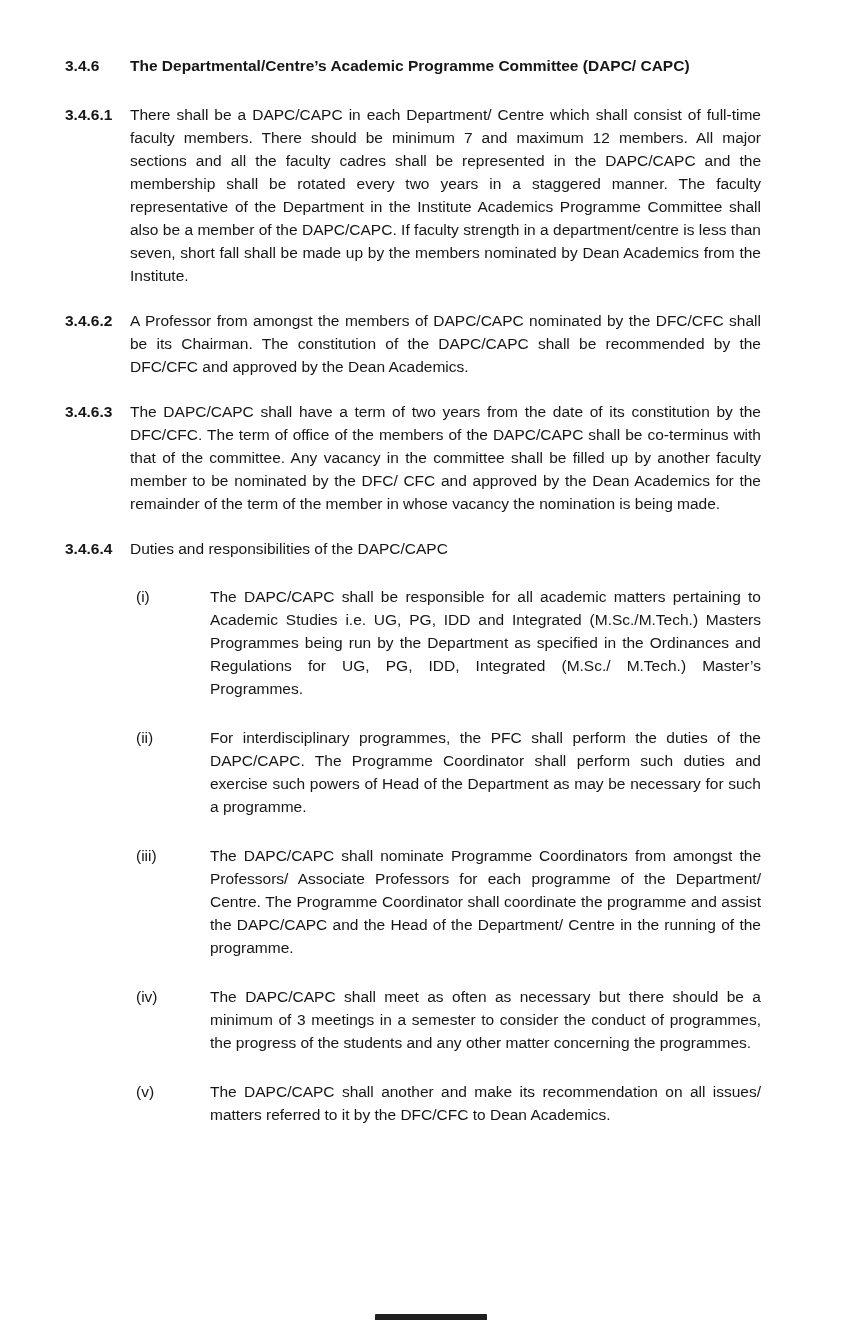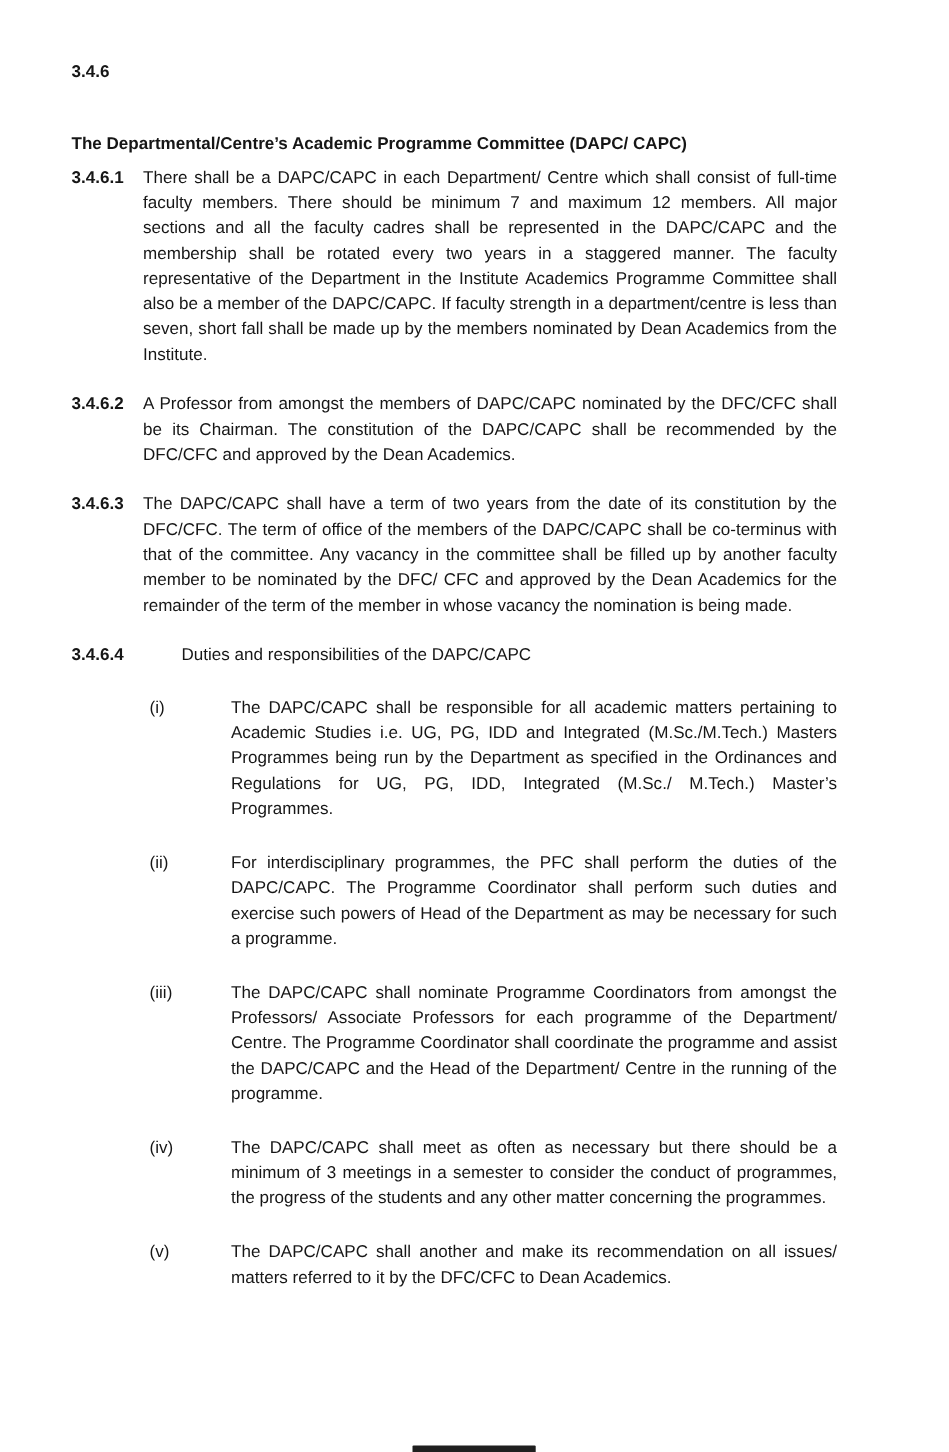--- a/index.html
+++ b/index.html
@@ -30,22 +30,22 @@
   }
   .body {
     flex: 1 1 auto;
     text-align: justify;
   }
   .heading-row .body {
     font-weight: bold;
     text-align: left;
   }
   .section { margin-bottom: 22px; }
-  .heading-row { margin-bottom: 8px; flex-direction: column; }
-  .subheading-row { margin-bottom: 25px; gap: 35px; }
+  .heading-row { margin-bottom: 26px; }
+  .subheading-row { margin-bottom: 25px; }
   .subheading-row .body { font-weight: normal; text-align: left; }
   .list {
     margin-left: 6px;
   }
   .list-row {
     display: flex;
     align-items: flex-start;
     margin-bottom: 26px;
   }
   .marker {

